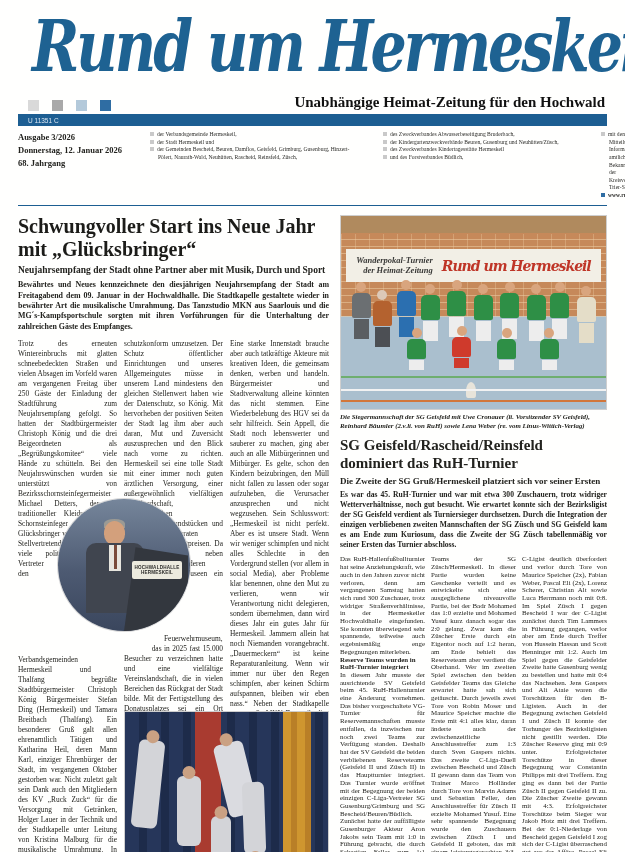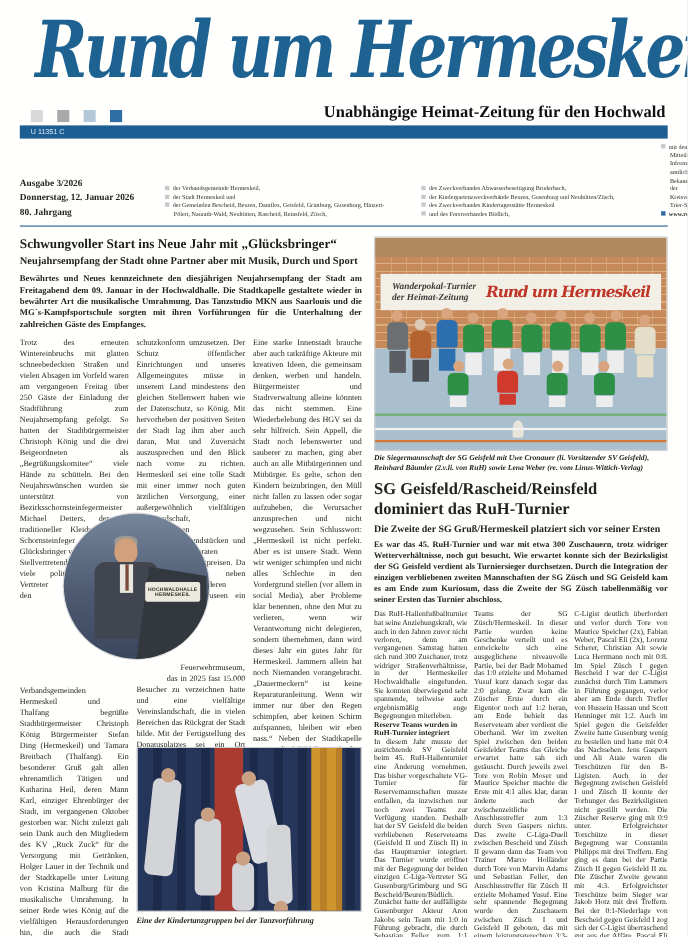--- a/index.html
+++ b/index.html
@@ -24,36 +24,36 @@
     margin:3px 18px 0 18px; background:#1d5e92; color:#fff; height:12px;
     display:flex; align-items:center; position:relative;
   }
   .blue-bar .code { font-size:6.5px; padding-left:10px; font-family:"Liberation Sans", sans-serif; color:#dce8f2; }
   .blue-bar .bar-center {
     position:absolute; left:0; right:0; text-align:center; font-size:7px; font-weight:bold;
   }
   
   .issue-row {
     margin:0 18px; padding:5px 0 6px 0; border-bottom:1.5px solid #1d5e92;
-    display:flex; gap:28px;align-items:flex-end;
+    display:flex; gap:28px;
   }
   .issue-block { width:104px; flex:none; font-weight:bold; font-size:8.5px; line-height:1.55; }
   .imp-col { font-size:5.6px; line-height:7.6px; color:#2b2b28; }
   .imp-col.c1 { width:205px; flex:none; }
   .imp-col.c2 { width:190px; flex:none; }
   .imp-col.c3 { width:auto; flex:1; }
   .imp-li { padding-left:8px; text-indent:-8px; }
   .imp-li .sq { display:inline-block; width:4px; height:4px; background:#c9c9c9; margin-right:3px; }
   .imp-li.url { font-weight:bold; }
   .imp-li.url .sq { background:#2f6da3; }
   
   .content { display:flex; gap:11px; margin:9px 18px 0 18px; }
   .art-left { width:311px; flex:none; }
   .art-right { width:267px; flex:1; }
-  h1.headline { font-size:12px; line-height:1.14; font-weight:bold; color:#1c1c19; }
+  h1.headline { font-size:20px; line-height:1.14; font-weight:bold; color:#1c1c19; }
   .subheadline { font-size:9.5px; font-weight:bold; margin-top:4px; }
   .lead { font-size:7.9px; font-weight:bold; text-align:justify; line-height:1.32; margin-top:5px; hyphens:auto; }
   .cols { display:flex; gap:7px; margin-top:7px; position:relative; }
   .tcol { text-align:justify; hyphens:auto; }
   .tcol p + p { text-indent:0; }
   .art-left .tcol { font-size:7.4px; line-height:10px; width:99px; flex:none; }
   .art-left .cols { height:548px; }
   .col1-left { height:548px; overflow:hidden; }
   .subwrap { width:205px; flex:none; display:flex; flex-direction:column; }
   .subwrap .txt2 { display:flex; gap:7px; height:372px; overflow:hidden; }
@@ -89,21 +89,21 @@
   .caption { font-size:7.4px; font-weight:bold; font-style:italic; margin-top:3px; color:#1f1f1c; }
   
   .photo-team { width:100%; height:195px; position:relative; overflow:hidden; border:1px solid #cfcfcf;
     background:linear-gradient(180deg,#b08a5e 0 9%,#c6895a 9% 52%,#aabfce 52% 100%); }
   .photo-team .bricks { position:absolute; left:0; top:9%; width:100%; height:43%;
     background:repeating-linear-gradient(0deg, rgba(236,205,164,0.55) 0 1px, transparent 1px 7px),
                repeating-linear-gradient(90deg, rgba(236,205,164,0.35) 0 1px, transparent 1px 14px); }
   .photo-team .floorlines { position:absolute; left:0; bottom:0; width:100%; height:48%; }
   .photo-team .fl { position:absolute; left:0; width:100%; height:2px; }
   .photo-team .banner { position:absolute; left:2%; top:17%; width:96%; height:17%; background:#f2efe6;
-    display:flex; align-items:center; justify-content:space-between; padding:0 10px; }
+    display:flex; align-items:center; justify-content:space-between; padding:0 10px;text-align:right; }
   .photo-team .banner .btxt { font-style:italic; font-weight:bold; font-size:8.5px; line-height:1.1; color:#3a3a38; }
   .photo-team .banner .brand { font-family:"DejaVu Serif", serif; font-style:italic; font-weight:bold; font-size:14px; color:#bf3527; letter-spacing:-1px; }
   .fg { position:absolute; display:flex; flex-direction:column; align-items:center; }
   .fg .hd { width:10px; height:10px; border-radius:50%; background:#d9a57e; }
   .fg .bd { width:19px; height:25px; border-radius:5px 5px 2px 2px; background:var(--c,#2e8f46); margin-top:1px; }
   .fg .lg { width:15px; height:20px; background:var(--l,#ededed); margin-top:1px; }
   .fg.kneel .bd { height:20px; }
   .fg.kneel .lg { height:10px; }
   .trophy { position:absolute; left:47%; bottom:6%; width:10px; height:16px; background:#e8e4da; border-radius:50% 50% 20% 20%/60% 60% 20% 20%; }
   h2.headline2 { font-size:15px; line-height:1.16; font-weight:bold; margin-top:7px; }
@@ -133,21 +133,21 @@
   </div>
 
   <div class="blue-bar">
     <span class="code">U 11351 C</span>
   </div>
 
   <div class="issue-row">
     <div class="issue-block">
       <div>Ausgabe 3/2026</div>
       <div>Donnerstag, 12. Januar 2026</div>
-      <div>80. Jahrgang</div>
+      <div>68. Jahrgang</div>
     </div>
     <div class="imp-col c1">
       <div class="imp-li"><span class="sq"></span><span>der Verbandsgemeinde Hermeskeil,</span></div>
       <div class="imp-li"><span class="sq"></span><span>der Stadt Hermeskeil und</span></div>
       <div class="imp-li"><span class="sq"></span><span>der Gemeinden Bescheid, Beuren, Damflos, Geisfeld, Grimburg, Gusenburg, Hinzert-Pölert, Naurath-Wald, Neuhütten, Rascheid, Reinsfeld, Züsch,</span></div>
     </div>
     <div class="imp-col c2">
       <div class="imp-li"><span class="sq"></span><span>des Zweckverbandes Abwasserbeseitigung Bruderbach,</span></div>
       <div class="imp-li"><span class="sq"></span><span>der Kindergartenzweckverbände Beuren, Gusenburg und Neuhütten/Züsch,</span></div>
       <div class="imp-li"><span class="sq"></span><span>des Zweckverbandes Kindertagesstätte Hermeskeil</span></div>

